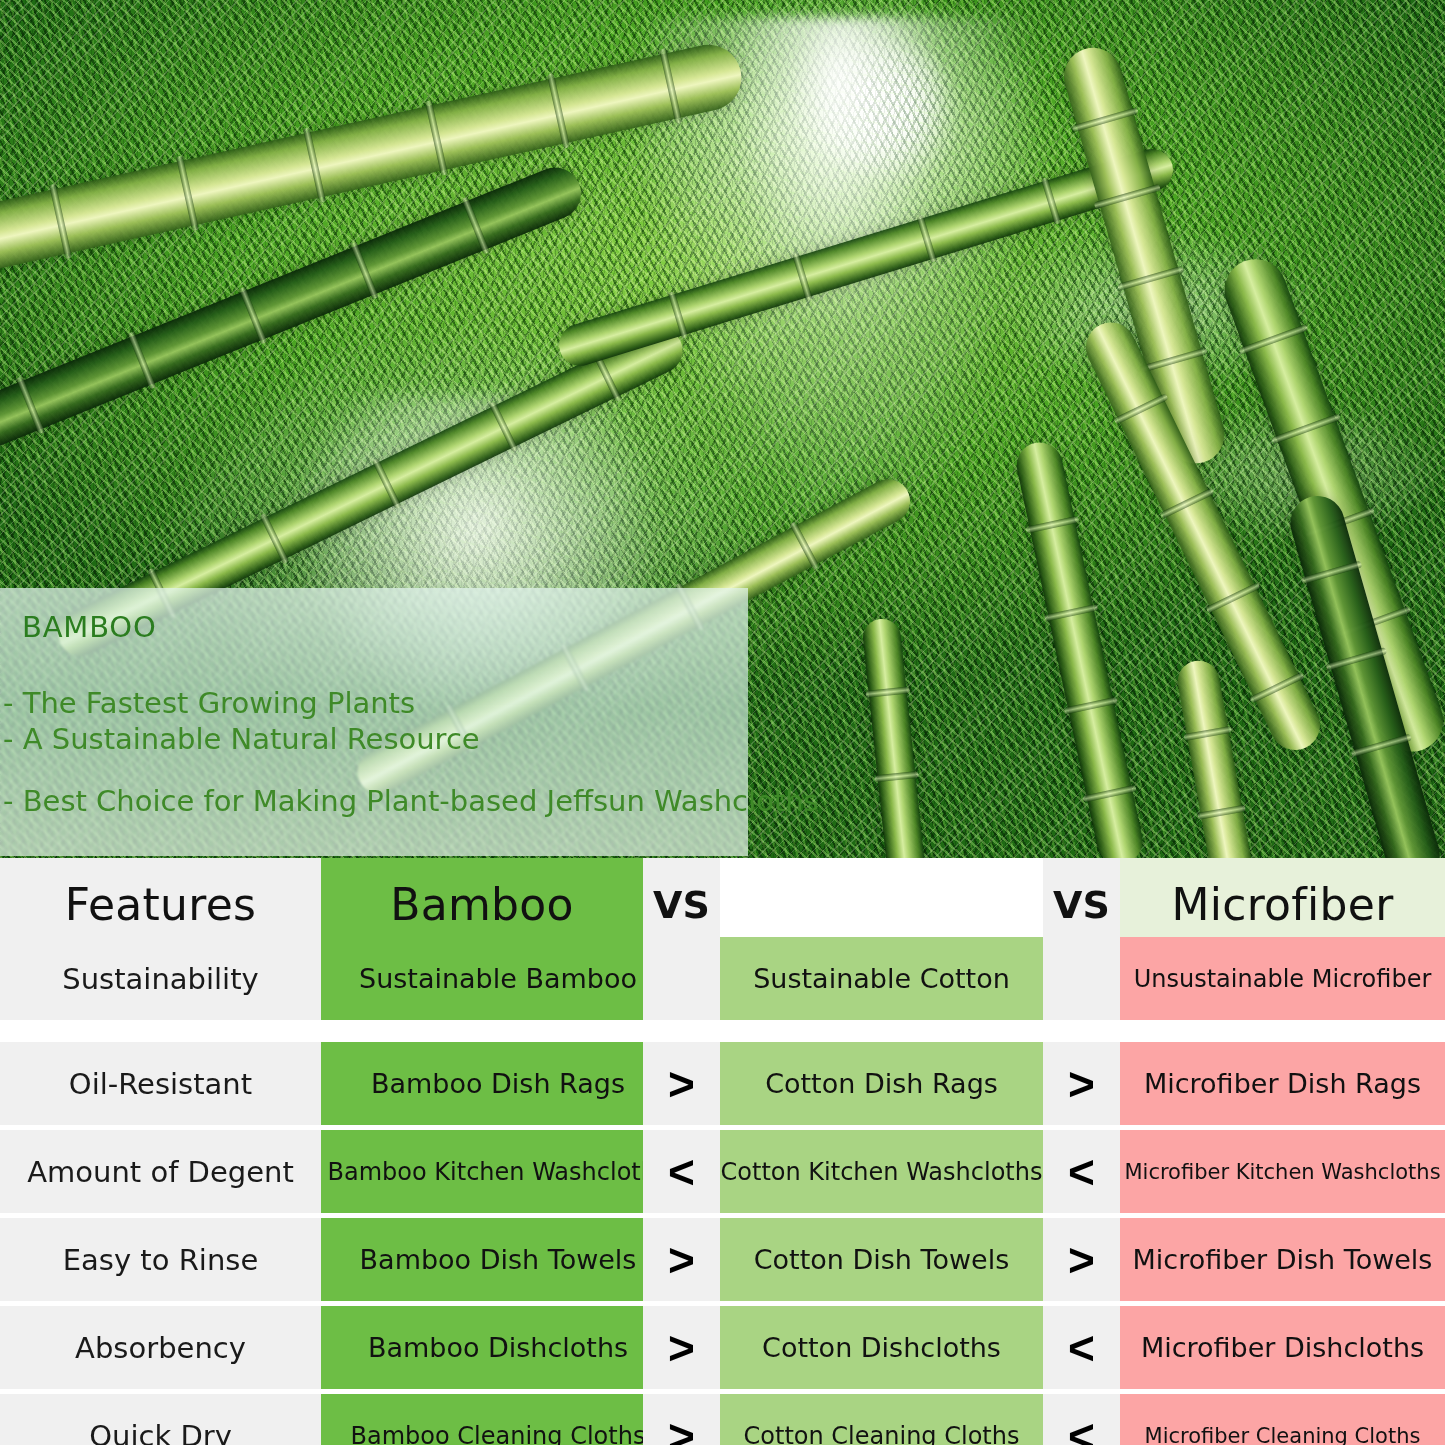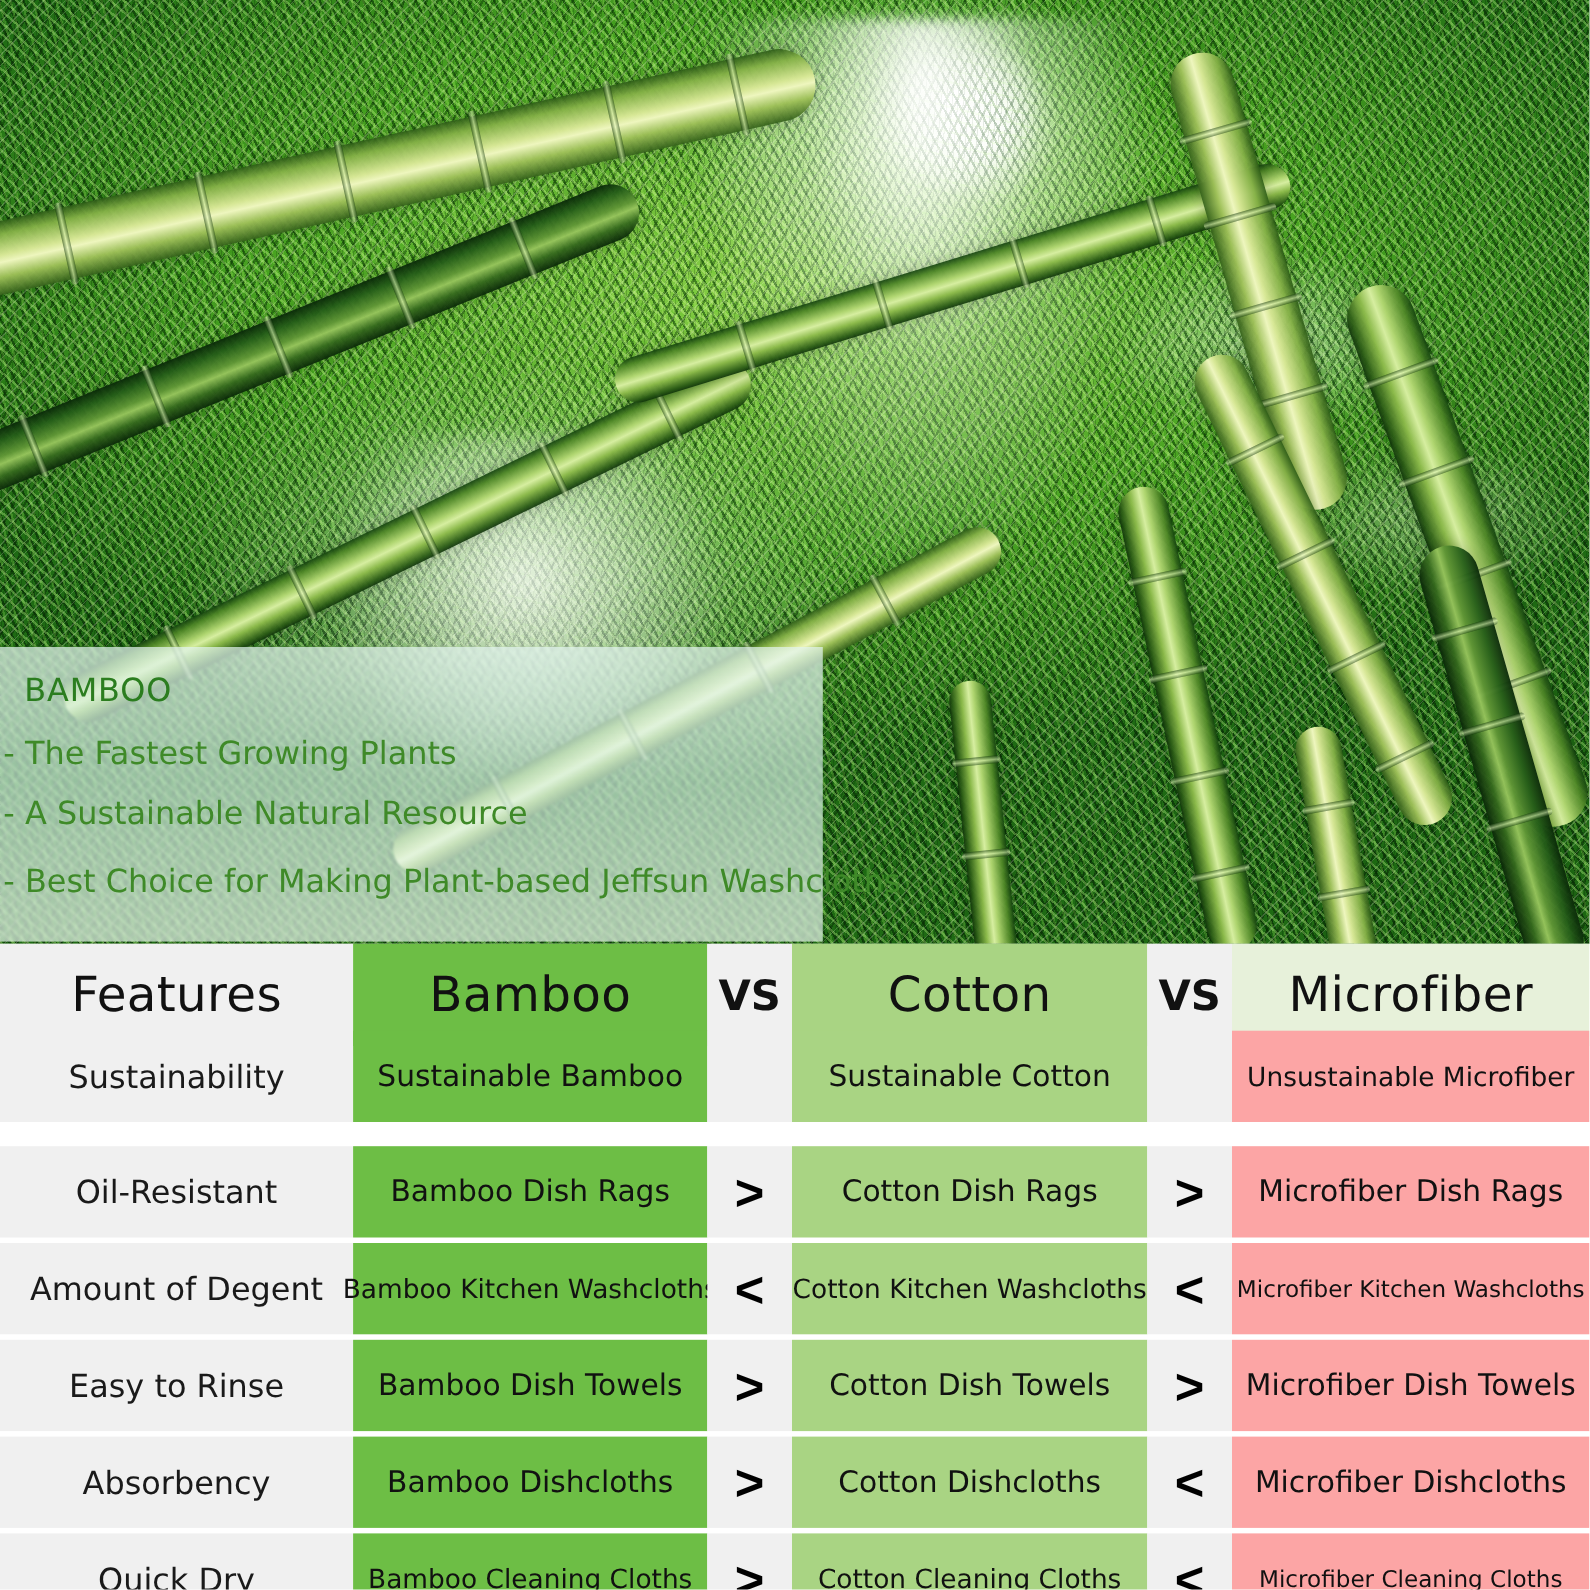--- a/index.html
+++ b/index.html
@@ -104,21 +104,21 @@
   .overlay .ov-title{
     position:absolute;left:22px;top:22px;
     font-size:29px;letter-spacing:.8px;color:#2b7d1f;
     font-family:"DejaVu Sans", sans-serif;
   }
   .overlay .ov-line{
     position:absolute;left:3px;
     font-size:29px;color:#3f8a28;white-space:nowrap;
     font-family:"DejaVu Sans", sans-serif;
   }
-  .overlay .l1{top:80px;}
+  .overlay .l1{top:98px;}
   .overlay .l2{top:134px;}
   .overlay .l3{top:196px;}
 
   
   .table{position:absolute;left:0;top:858px;width:1445px;height:435px;background:#ffffff;}
   .row{position:absolute;left:0;width:1445px;display:flex;}
 
   .c-feature{position:absolute;left:0;width:321px;height:100%;background:#f0f0f0;
     display:flex;align-items:center;justify-content:center;text-align:center;}
   .c-bamboo{position:absolute;left:321px;width:322px;height:100%;
@@ -130,21 +130,21 @@
   .c-vs2{position:absolute;left:1043px;width:77px;height:100%;background:#f0f0f0;
     display:flex;align-items:center;justify-content:center;}
   .c-micro{position:absolute;left:1120px;width:325px;height:100%;
     display:flex;align-items:center;justify-content:center;text-align:center;}
 
   .hdr .c-feature{background:#f0f0f0;}
   .hdr .c-bamboo{background:#6dbe45;}
   .hdr .c-cotton{background:#a9d483;}
   .hdr .c-micro{background:#e7f1da;}
 
-  .bdy .c-bamboo{background:#6dbe45;}
+  .bdy .c-bamboo{background:#6dbe45;padding-left:16px;}
   .bdy .c-cotton{background:#a9d483;}
   .bdy .c-micro{background:#fca5a5;}
 
   .hdr-text{font-size:44px;color:#111;font-family:"DejaVu Sans", sans-serif;letter-spacing:.3px;}
   .hdr-vs{font-size:38px;color:#111;font-weight:600;font-family:"DejaVu Sans", sans-serif;}
   .feat-text{font-size:29px;color:#1a1a1a;font-family:"DejaVu Sans", sans-serif;padding:0 8px;}
   .cell-text{font-size:27px;color:#111;font-family:"DejaVu Sans", sans-serif;padding:0 6px;white-space:nowrap;}
   .cell-text.sm{font-size:24px;}
   .cell-text.xs{font-size:21px;}
   .op{font-size:46px;font-weight:700;color:#000;font-family:"Liberation Sans", sans-serif;line-height:1;}
@@ -248,23 +248,20 @@
     <div class="row hdr" style="top:0px;height:93px;">
       <div class="c-feature">
         <span class="hdr-text">Features</span>
       </div>
       <div class="c-bamboo">
         <span class="hdr-text">Bamboo</span>
       </div>
       <div class="c-vs1">
         <span class="hdr-vs">VS</span>
       </div>
-      <div class="c-cotton">
-        <span class="hdr-text">Cotton</span>
-      </div>
       <div class="c-vs2">
         <span class="hdr-vs">VS</span>
       </div>
       <div class="c-micro">
         <span class="hdr-text">Microfiber</span>
       </div>
     </div>
 
     <div class="row bdy" style="top:79px;height:83px;">
       <div class="c-feature">

